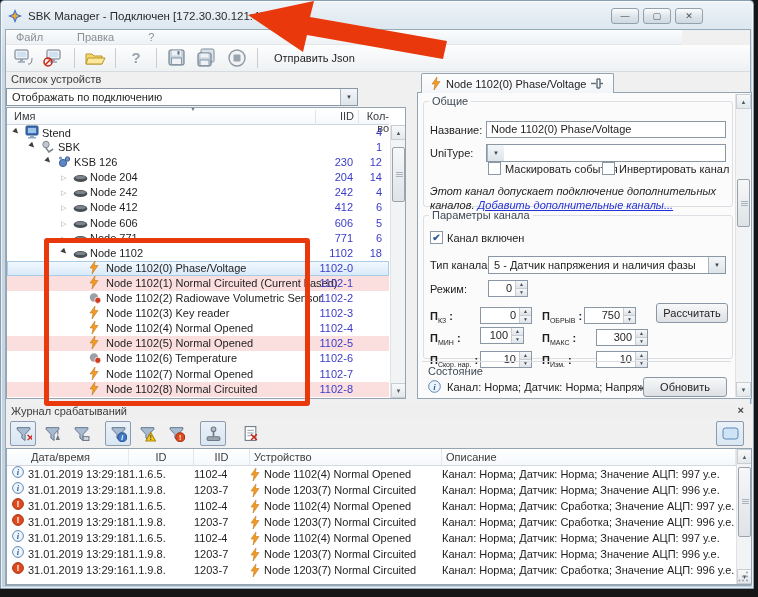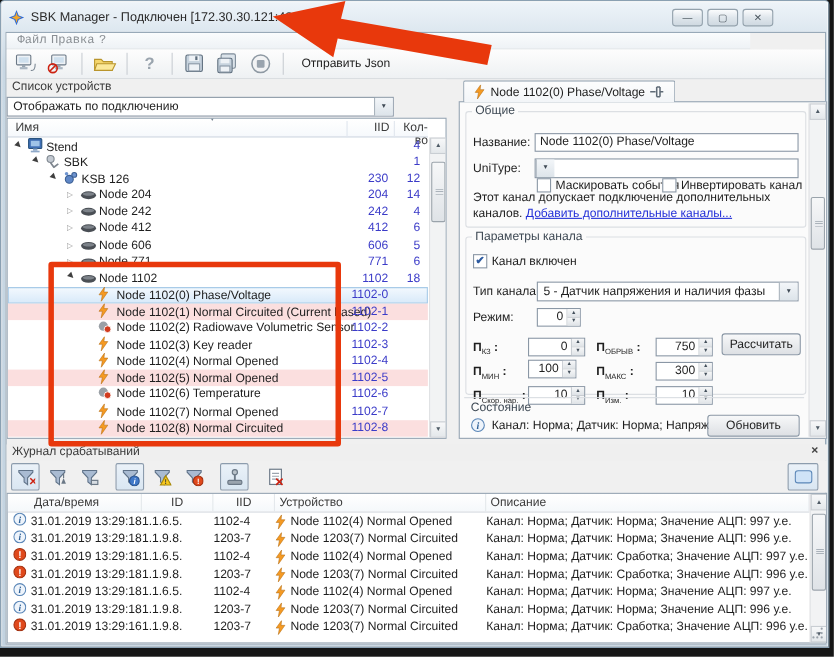--- a/index.html
+++ b/index.html
@@ -19,21 +19,21 @@
   .winbtns { margin-left:auto; display:flex; gap:4px; padding-right:44px; }
   .winbtn { width:28px; height:16px; border:1px solid #93a1ac; border-radius:3px;
     background:linear-gradient(#fbfcfd,#dfe6ec 50%,#cfd9e1);
     display:flex; align-items:center; justify-content:center;
     font-size:9px; color:#4a555e; }
   .client { position:absolute; left:4px; top:28px; width:746px; height:557px;
     background:#f0f0f0; border:1px solid #98a9b8; }
   
   .menubar { position:absolute; left:0; top:0; width:676px; height:15px;
     background:linear-gradient(#fafcfd,#eef2f6); border-bottom:1px solid #e2e7ec;
-    display:flex; gap:4px; padding:1px 10px; color:#8a8f94;font-family:Liberation Mono, monospace; }
+    display:flex; gap:34px; padding:1px 10px; color:#8a8f94; }
   .toolbar { position:absolute; left:0; top:15px; width:744px; height:27px;
     background:linear-gradient(#fdfdfd,#eef1f3); border-bottom:1px solid #d8dcdf;
     display:flex; align-items:center; gap:6px; padding:0 6px; }
   .tbtn { width:24px; height:22px; display:flex; align-items:center; justify-content:center; }
   .tsep { width:1px; height:20px; background:#c9ced3; margin:0 2px; }
   .tjson { padding:2px 8px; color:#1e1e1e; }
   
   .lp-header { position:absolute; left:0; top:42px; width:400px; height:16px;
     background:#f0f0f0; padding:1px 5px; color:#3a3a3a; }
   .combo { position:absolute; display:flex; background:#fff; border:1px solid #8a97a5; height:18px; }
@@ -82,21 +82,21 @@
   fieldset { position:absolute; border:1px solid #dcdfe3; border-radius:3px; background:transparent; }
   legend { margin-left:5px; padding:0 3px; color:#3f4a55; font-size:11px; }
   .fs-general { left:5px; top:2px; width:310px; height:112px; }
   .fs-params  { left:5px; top:116px; width:310px; height:150px; }
   .frow-label { position:absolute; color:#1e1e1e; }
   .tinput { position:absolute; height:17px; background:#fff; border:1px solid #8a97a5;
     padding:1px 4px; white-space:nowrap; overflow:hidden; }
   .cb { position:absolute; width:13px; height:13px; background:#fff; border:1px solid #8a97a5;
     font-size:10px; line-height:11px; text-align:center; color:#2c5aa0; font-weight:bold; }
   .cb-label { position:absolute; color:#1e1e1e; }
-  .para { position:absolute; left:6px; top:66px; width:298px; line-height:14px; }
+  .para { position:absolute; left:6px; top:77px; width:298px; line-height:14px;font-style:italic; }
   .para a { color:#2431d8; text-decoration:underline; }
   .spin { position:absolute; display:flex; height:17px; border:1px solid #8a97a5; background:#fff; }
   .spin .sval { flex:1; text-align:right; padding:1px 3px; }
   .spin .sbtns { width:12px; border-left:1px solid #c8cdd2; display:flex; flex-direction:column; }
   .spin .sbtns span { flex:1; font-size:5px; line-height:7px; text-align:center;
     background:linear-gradient(#f6f7f8,#dfe3e7); color:#44505c; }
   .spin .sbtns span:first-child { border-bottom:1px solid #c8cdd2; }
   .pbtn { position:absolute; border:1px solid #8a97a5; border-radius:3px; text-align:center;
     background:linear-gradient(#f7f8f9,#dde0e4); padding:3px 0; color:#1e1e1e; }
   .plabel b { font-weight:bold; }
@@ -450,21 +450,21 @@
           <div class="pbtn" style="left:232px;top:82px;width:72px;">Рассчитать</div>
         <span class="frow-label plabel" style="left: 6px; top: 89px;"><b>П</b><sub>КЗ</sub><b> :</b></span>
             <div class="spin" style="left: 56px; top: 86px; width: 52px;">
               <span class="sval">0</span>
               <span class="sbtns">
                 <span>▲</span>
                 <span>▼</span>
               </span>
             </div>
             <span class="frow-label plabel" style="left: 118px; top: 89px;"><b>П</b><sub>ОБРЫВ</sub><b> :</b></span>
-            <div class="spin" style="left: 172px; top: 86px; width: 52px;">
+            <div class="spin" style="left: 160px; top: 86px; width: 52px;">
               <span class="sval">750</span>
               <span class="sbtns">
                 <span>▲</span>
                 <span>▼</span>
               </span>
             </div>
             <span class="frow-label plabel" style="left: 6px; top: 111px;"><b>П</b><sub>МИН</sub><b> :</b></span>
             <div class="spin" style="left: 56px; top: 106px; width: 44px;">
               <span class="sval">100</span>
               <span class="sbtns">

